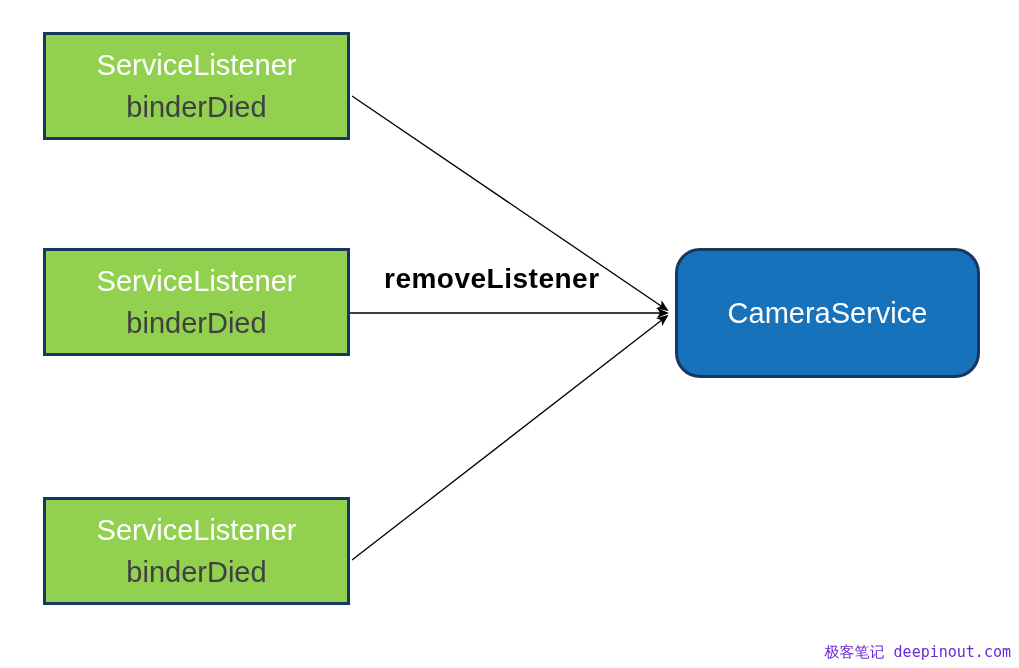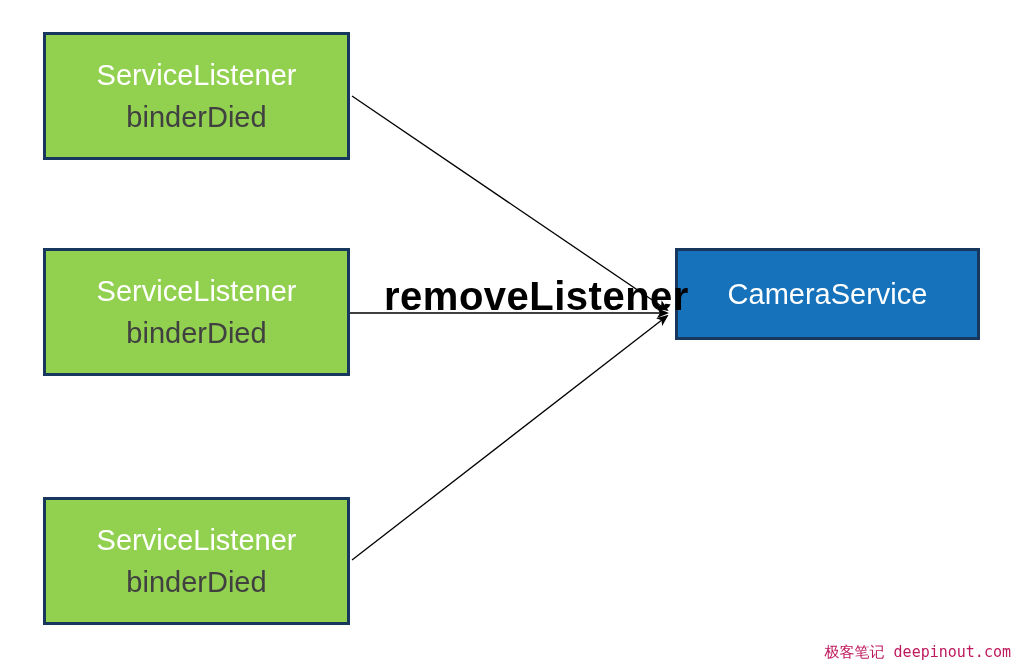--- a/index.html
+++ b/index.html
@@ -21,71 +21,71 @@
     border: 3px solid #17375E;
     display: flex;
     flex-direction: column;
     align-items: center;
     justify-content: center;
     text-align: center;
   }
   .listener-box {
     left: 43px;
     width: 307px;
-    height: 128px;
+    height: 108px;
     background: #92D050;
   }
   .listener-box .title {
     color: #ffffff;
     font-size: 29px;
     line-height: 42px;
     font-weight: 400;
   }
   .listener-box .subtitle {
     color: #404040;
     font-size: 29px;
     line-height: 42px;
     font-weight: 400;
   }
   .service-box {
     left: 675px;
     top: 248px;
     width: 305px;
-    height: 92px;
+    height: 130px;
     background: #1672BB;
+    border-radius: 25px;
   }
   .service-box .title {
     color: #ffffff;
     font-size: 29px;
     font-weight: 400;
   }
   .arrow-layer {
     position: absolute;
     left: 0;
     top: 0;
     width: 1019px;
     height: 668px;
     pointer-events: none;
   }
   .arrow-label {
     position: absolute;
     left: 384px;
     top: 263px;
     color: #000000;
-    font-size: 40px;
+    font-size: 28px;
     font-weight: 700;
     letter-spacing: 0.5px;
     white-space: nowrap;
-    margin-top: 11px;
   }
   .watermark {
     position: absolute;
     right: 8px;
     bottom: 6px;
-    color: #be185d;
+    color: #6d28d9;
     font-size: 15px;
     font-family: "DejaVu Sans Mono", "Liberation Mono", monospace;
     white-space: nowrap;
   }
 </style>
 </head>
 <body>
 
 <div class="canvas">
 

